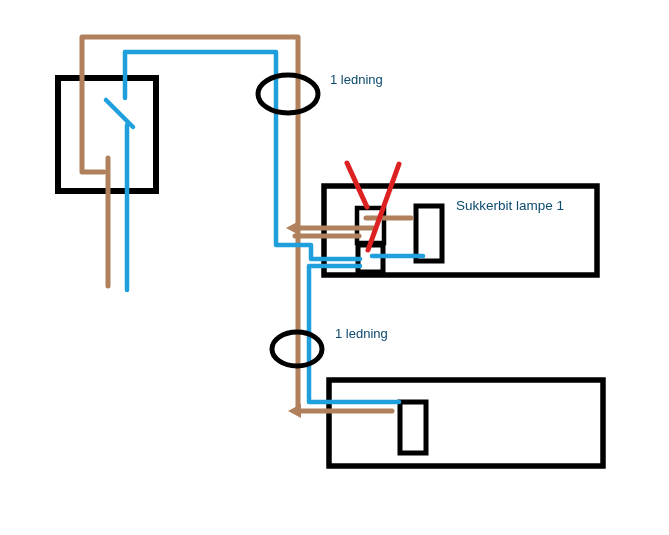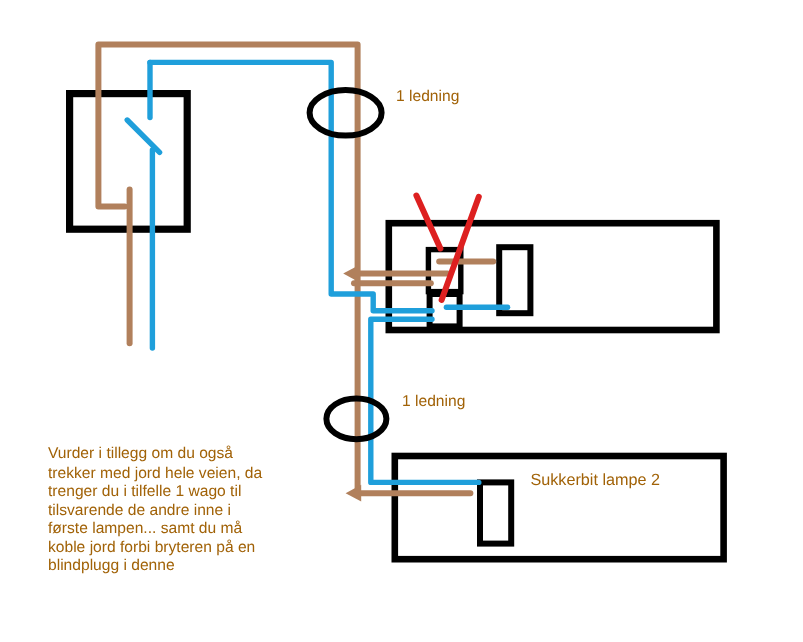--- a/index.html
+++ b/index.html
@@ -7,21 +7,21 @@
     position:relative;
     width:669px;height:535px;
     background:#ffffff;
     font-family:"Liberation Sans", sans-serif;
     overflow:hidden;
   }
   #wiring-svg{position:absolute;left:0;top:0;}
   .note{
     position:absolute;
     white-space:pre-line;
-    color:#a16207;
+    color:#0c4a6e;
     font-size:13px;
     line-height:15.5px;
   }
   .lamp-label{font-size:13.5px;}
 </style>
 </head>
 <body>
 
 <div id="canvas">
 
@@ -64,25 +64,18 @@
     <g fill="none" stroke-width="5" stroke="#000000">
       <ellipse cx="288" cy="94" rx="30" ry="19"></ellipse>
       <ellipse cx="297" cy="349" rx="25" ry="17"></ellipse>
     </g>
   </svg>
 
 
   <div class="note" style="left:330px;top:72px;">1 ledning</div>
 
 
+  <div class="note lamp-label" style="left:456px;top:198px;">Sukkerbit lampe 1</div>
 
   <div class="note" style="left:335px;top:326px;">1 ledning</div>
 
-  <div class="note lamp-label" style="left:442px;top:392px;">Sukkerbit lampe 2</div>
 
-  <div class="note" style="left:40px;top:370px;width:230px;">Vurder i tillegg om du også
-trekker med jord hele veien, da
-trenger du i tilfelle 1 wago til
-tilsvarende de andre inne i
-første lampen... samt du må
-koble jord forbi bryteren på en
-blindplugg i denne</div>
 </div>
 
 </body></html>

